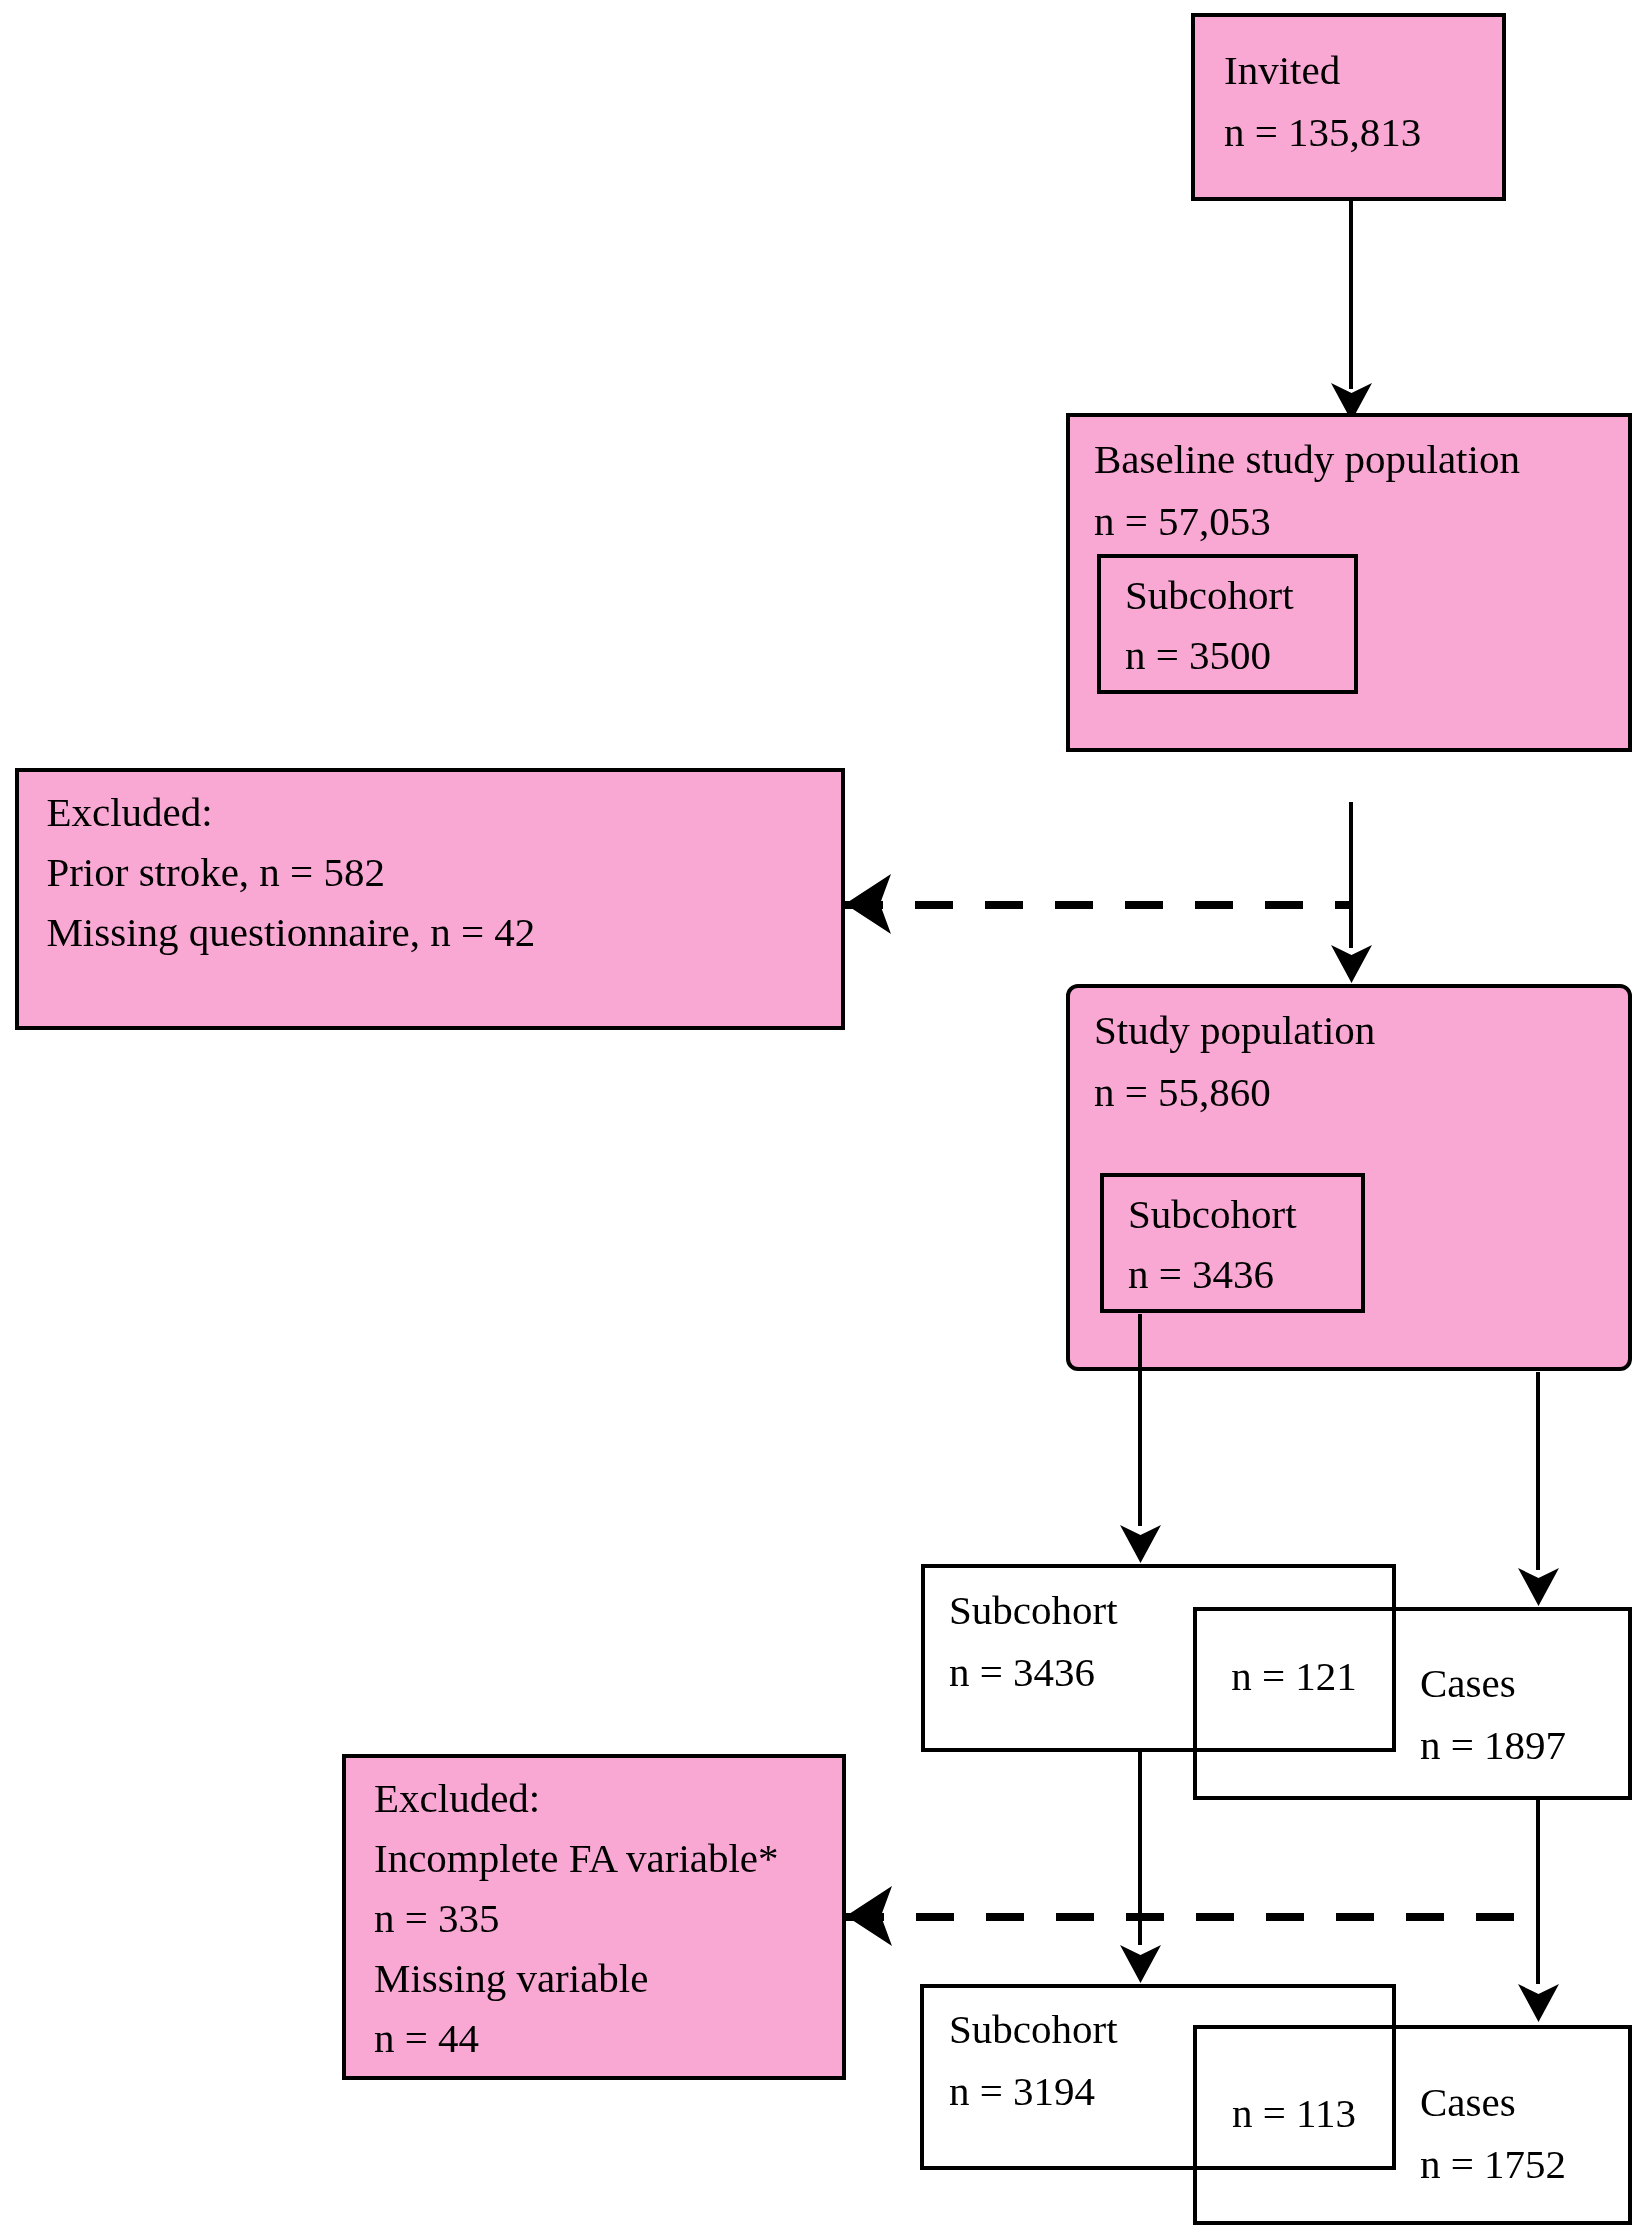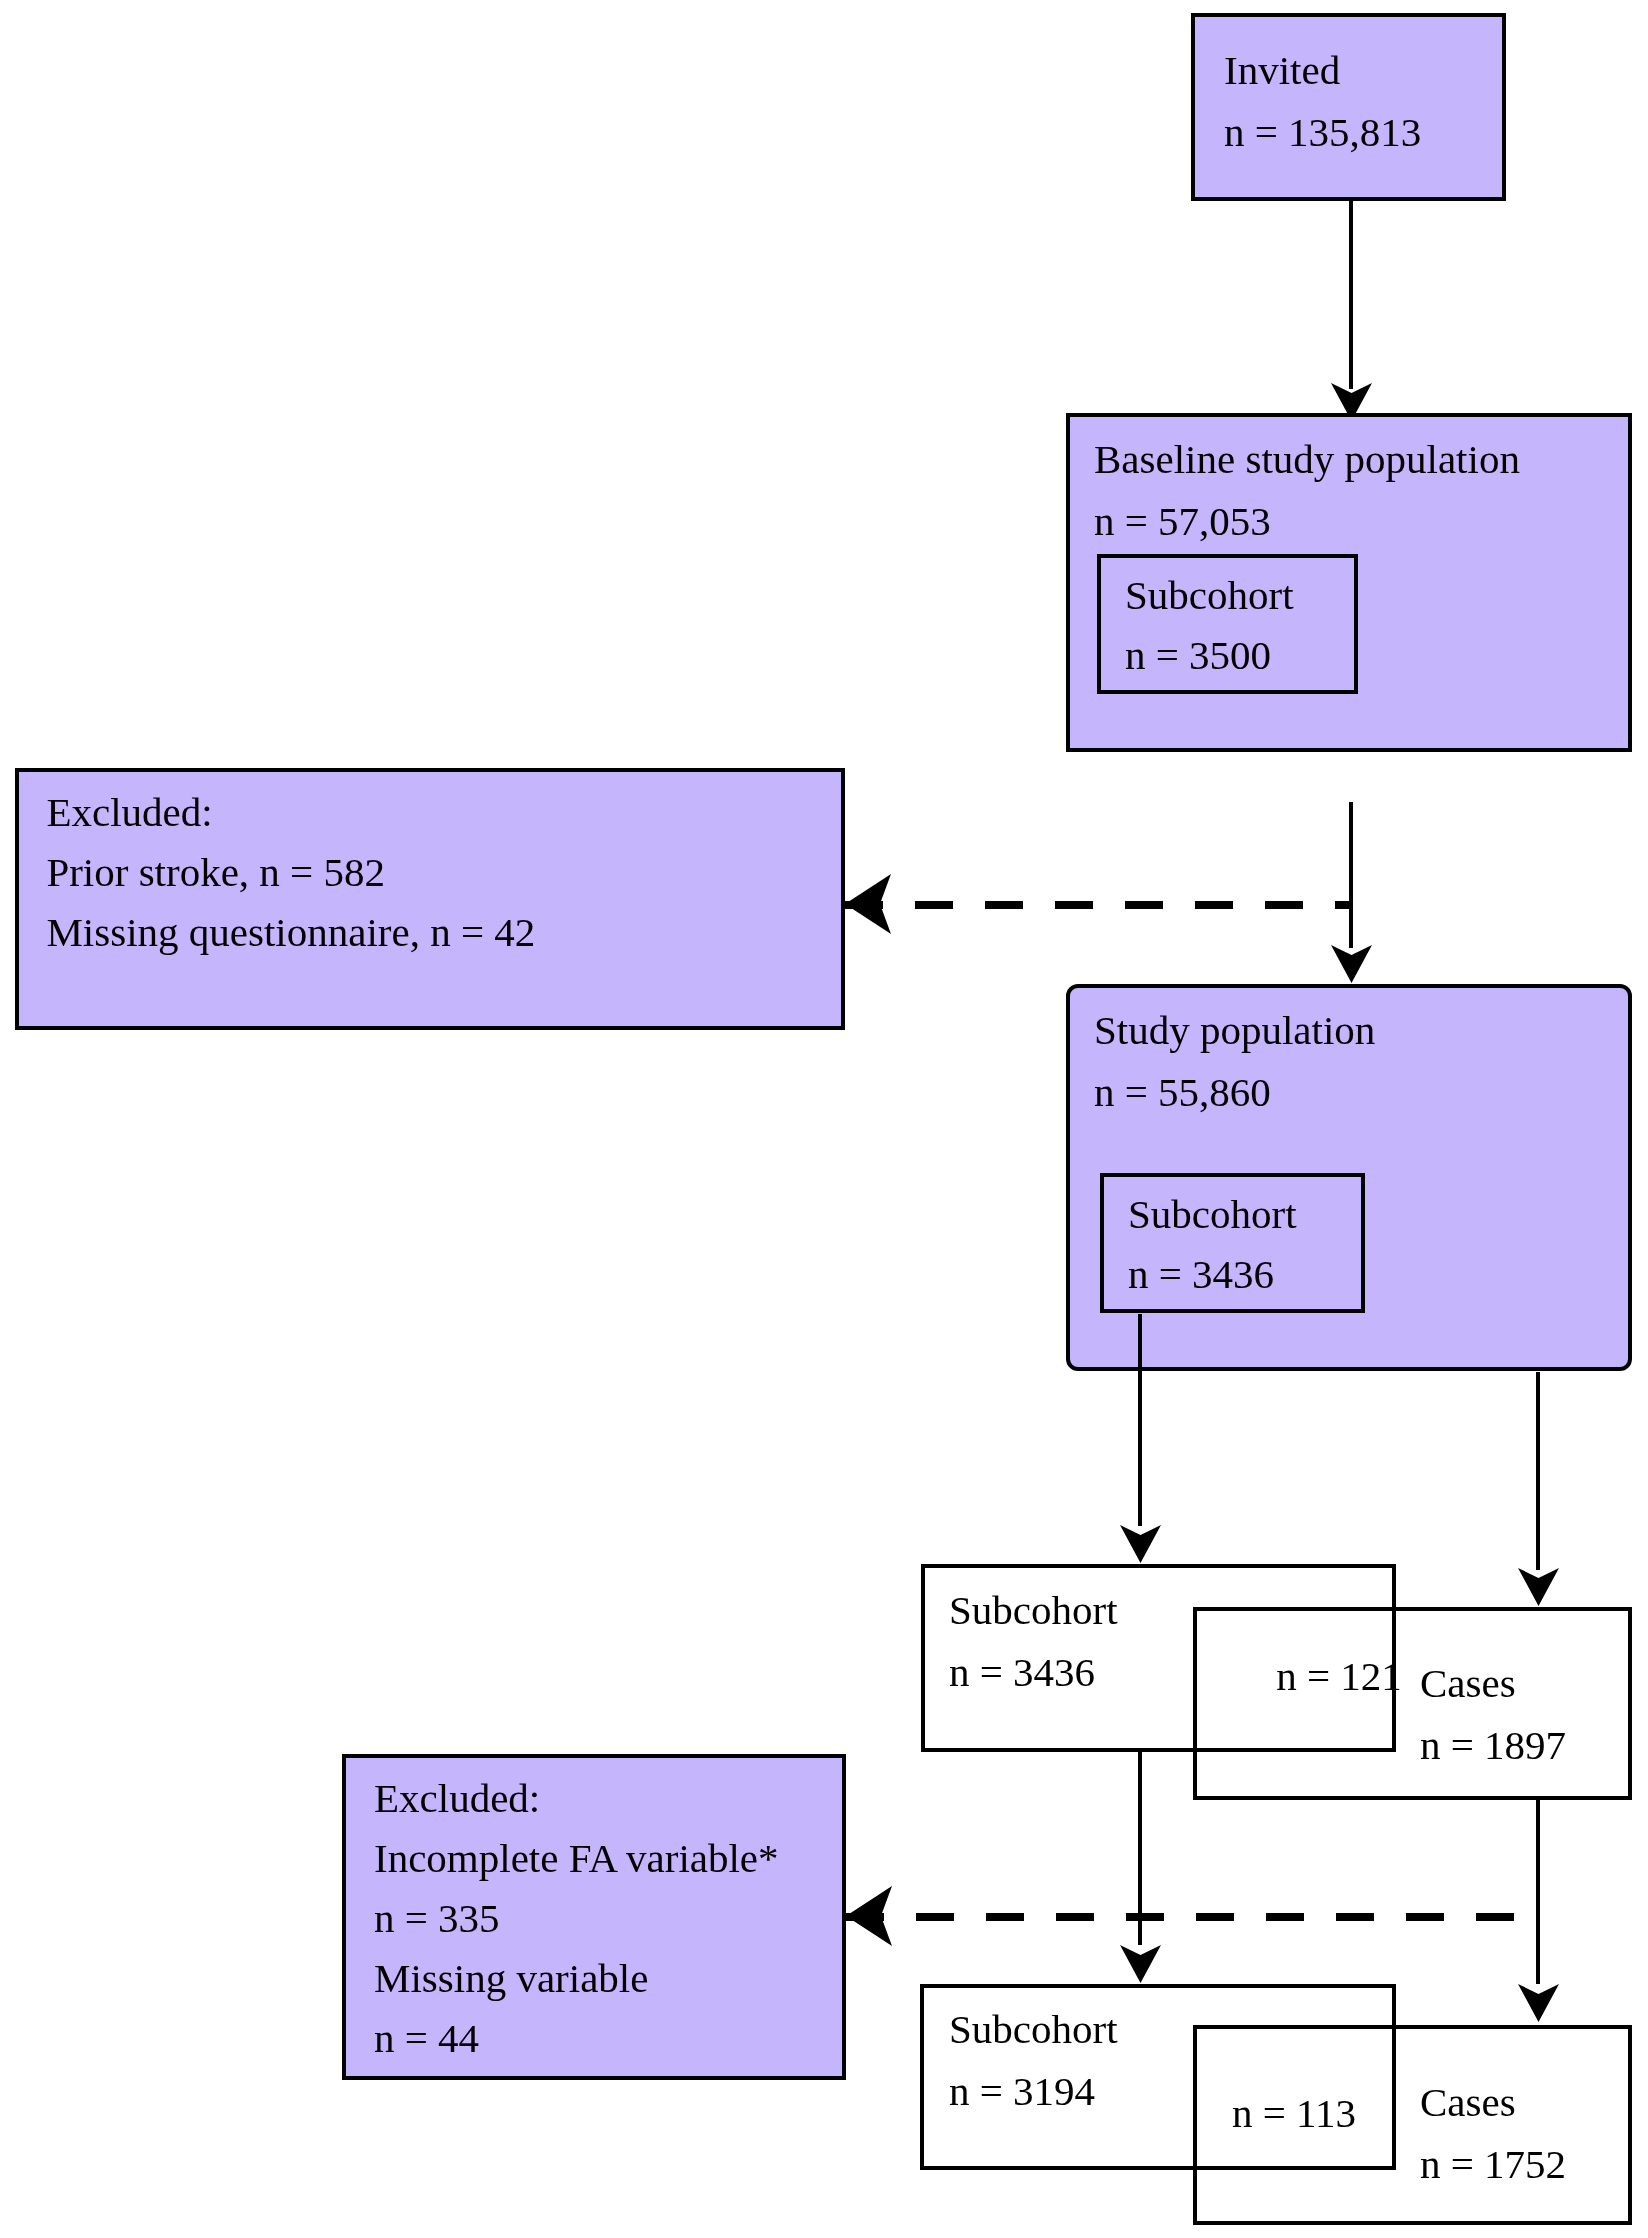--- a/index.html
+++ b/index.html
@@ -9,21 +9,21 @@
     height: 2239px;
     background: #ffffff;
     font-family: "Liberation Serif", "DejaVu Serif", serif;
     color: #000000;
     font-size: 41px;
     overflow: hidden;
   }
   .box {
     position: absolute;
     border: 4.9px solid #000000;
-    background: #c4b5fd;
+    background: #f9a8d4;
     box-sizing: border-box;
   }
   .box.thin { border-width: 4.2px; }
   .box.venn { background: transparent; }
   .ln { line-height: 62px; white-space: nowrap; }
   .excl .ln { line-height: 60px; }
   .sub .ln { line-height: 60px; }
   .vline { position: absolute; width: 4.2px; background: #000000; }
   .dash {
     position: absolute;
@@ -102,21 +102,21 @@
   <div class="box venn" style="left:921px; top:1564px; width:475px; height:188px; padding:11.2px 0 0 24px;">
     <div class="ln">Subcohort</div>
     <div class="ln">n = 3436</div>
   </div>
 
   <div class="box venn" style="left:1193px; top:1607px; width:439px; height:193px; padding:41px 0 0 223px;">
     <div class="ln">Cases</div>
     <div class="ln">n = 1897</div>
   </div>
 
-  <div class="overlap-label ln" style="left:1193px; top:1607px; width:202px; height:138px;margin-left:45px;">n = 121</div>
+  <div class="overlap-label ln" style="left:1193px; top:1607px; width:202px; height:138px;">n = 121</div>
 
   <div class="box thin excl" style="left:342px; top:1754px; width:504px; height:326px; padding:9.8px 0 0 28px;">
     <div class="ln">Excluded:</div>
     <div class="ln">Incomplete FA variable*</div>
     <div class="ln">n = 335</div>
     <div class="ln">Missing variable</div>
     <div class="ln">n = 44</div>
   </div>
 
   <div class="dash" style="left:846px; top:1913px; width:692px;"></div>

